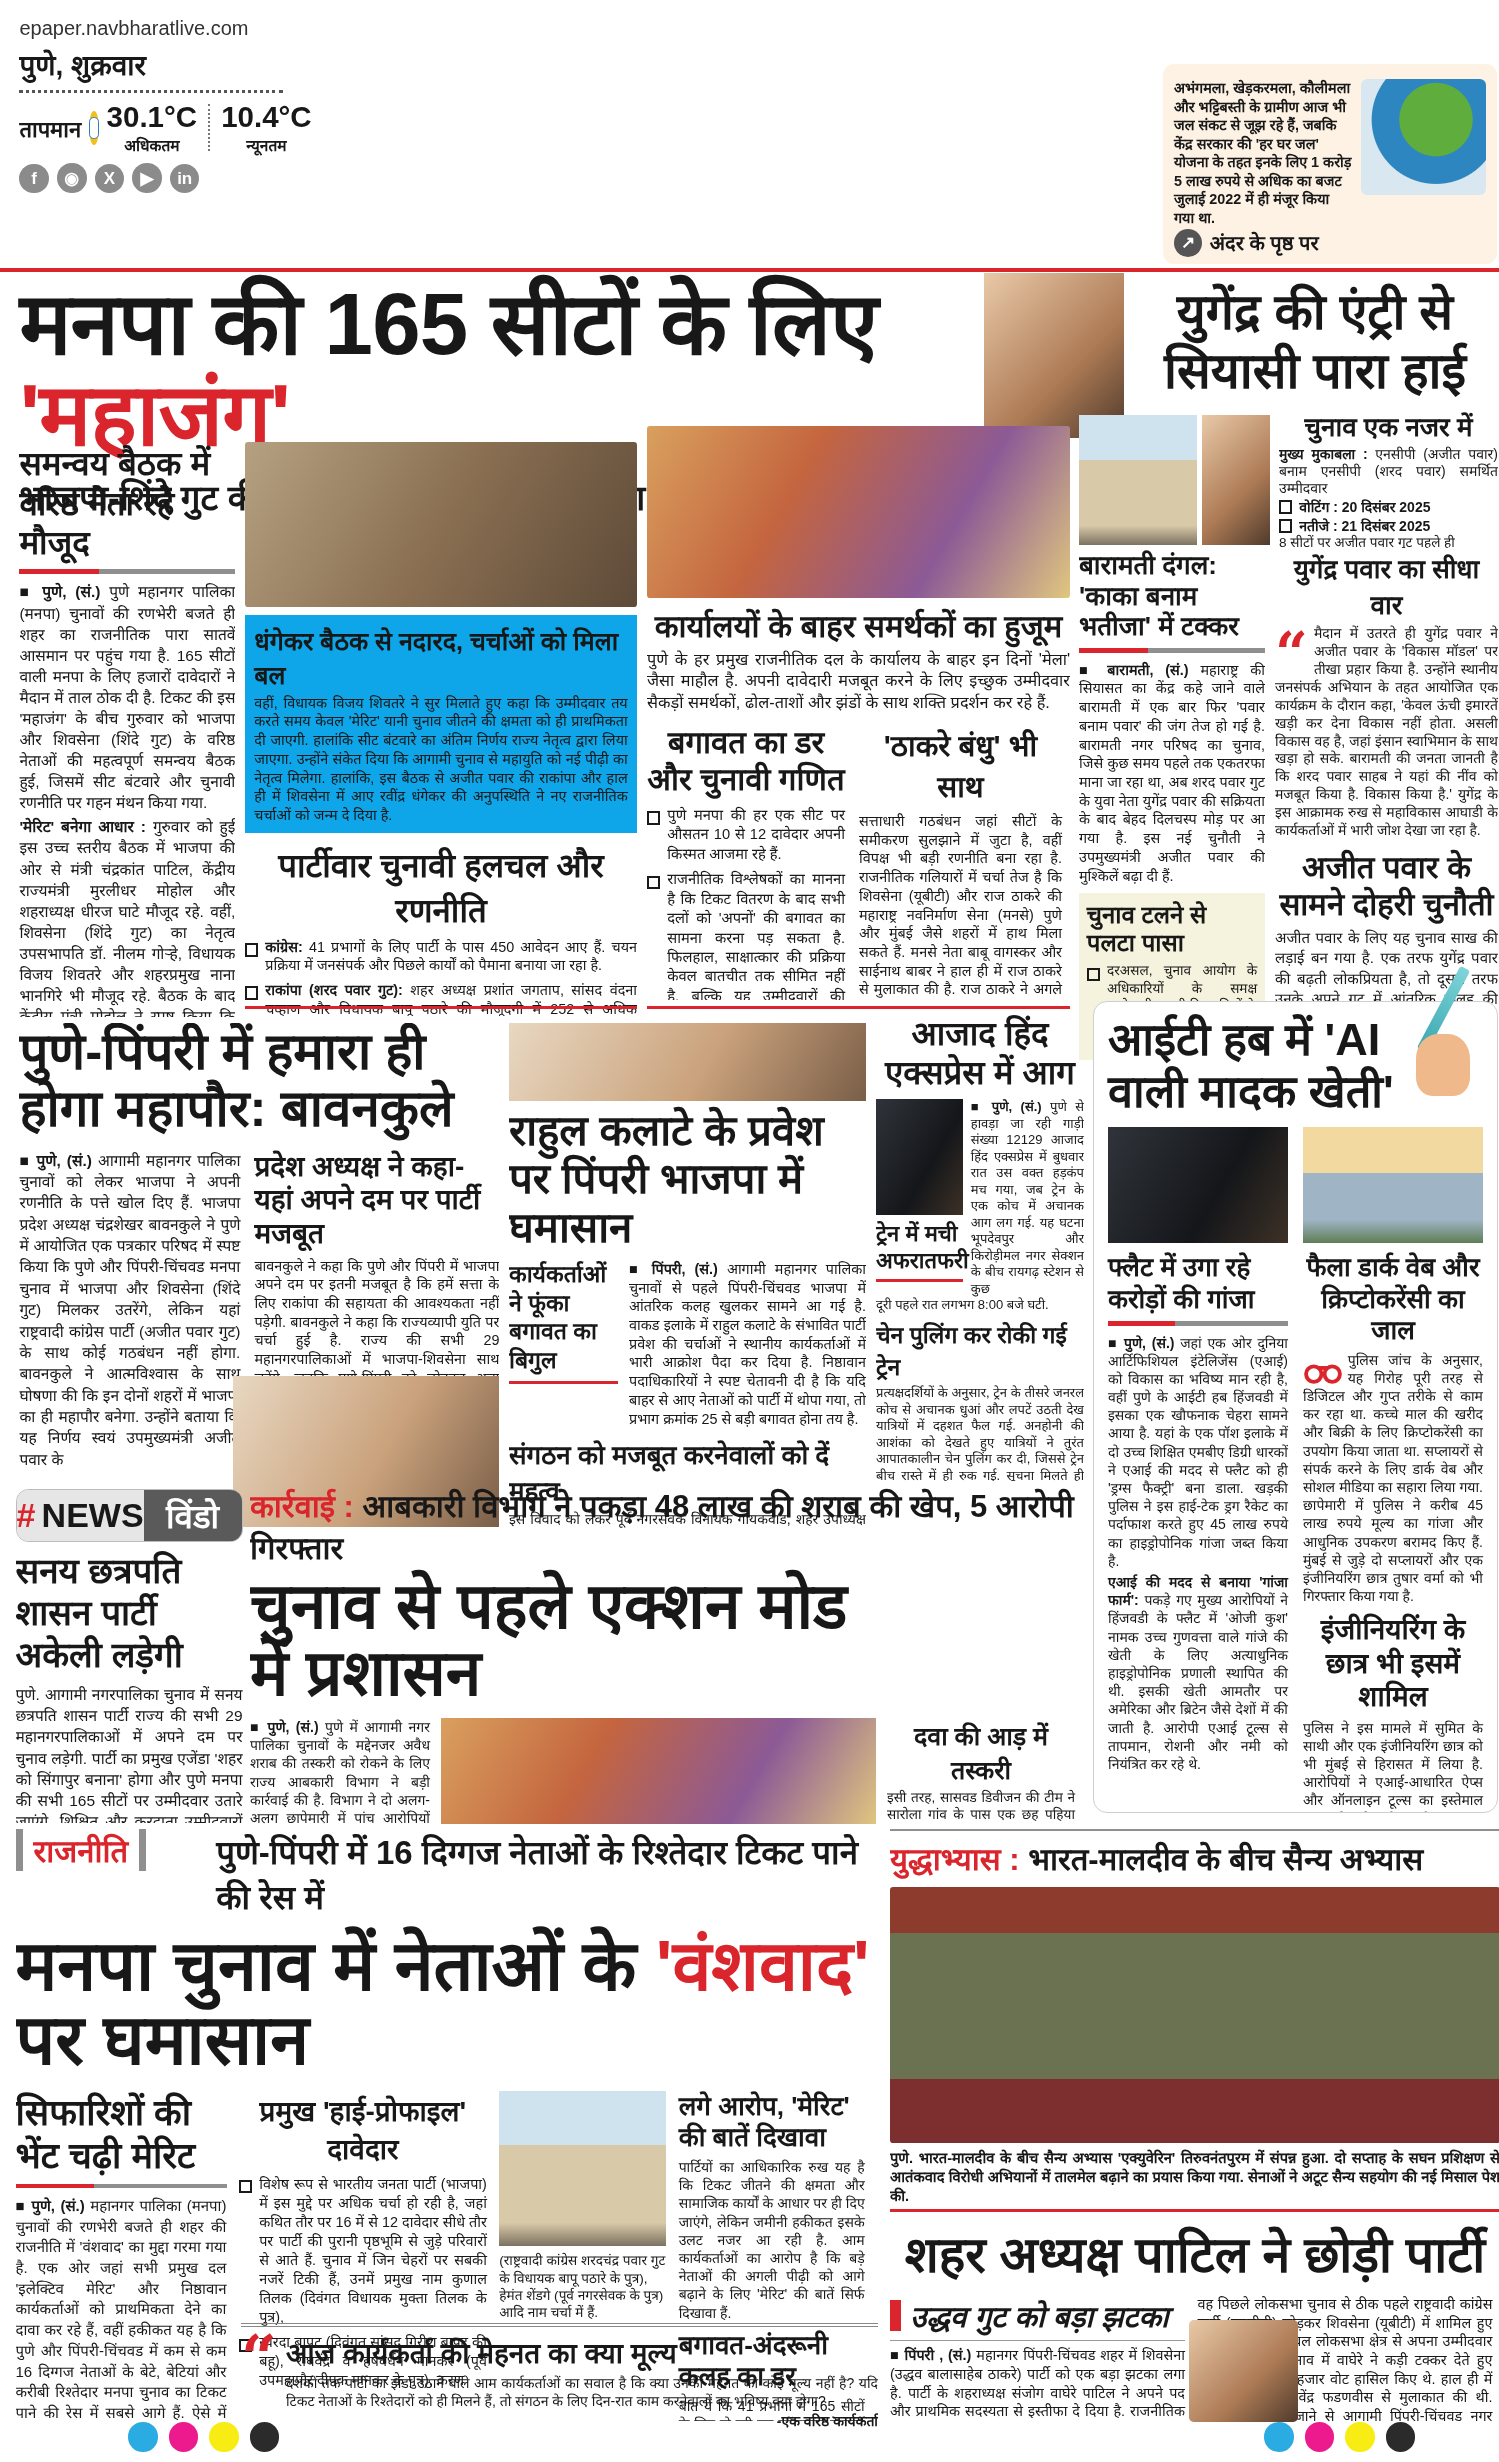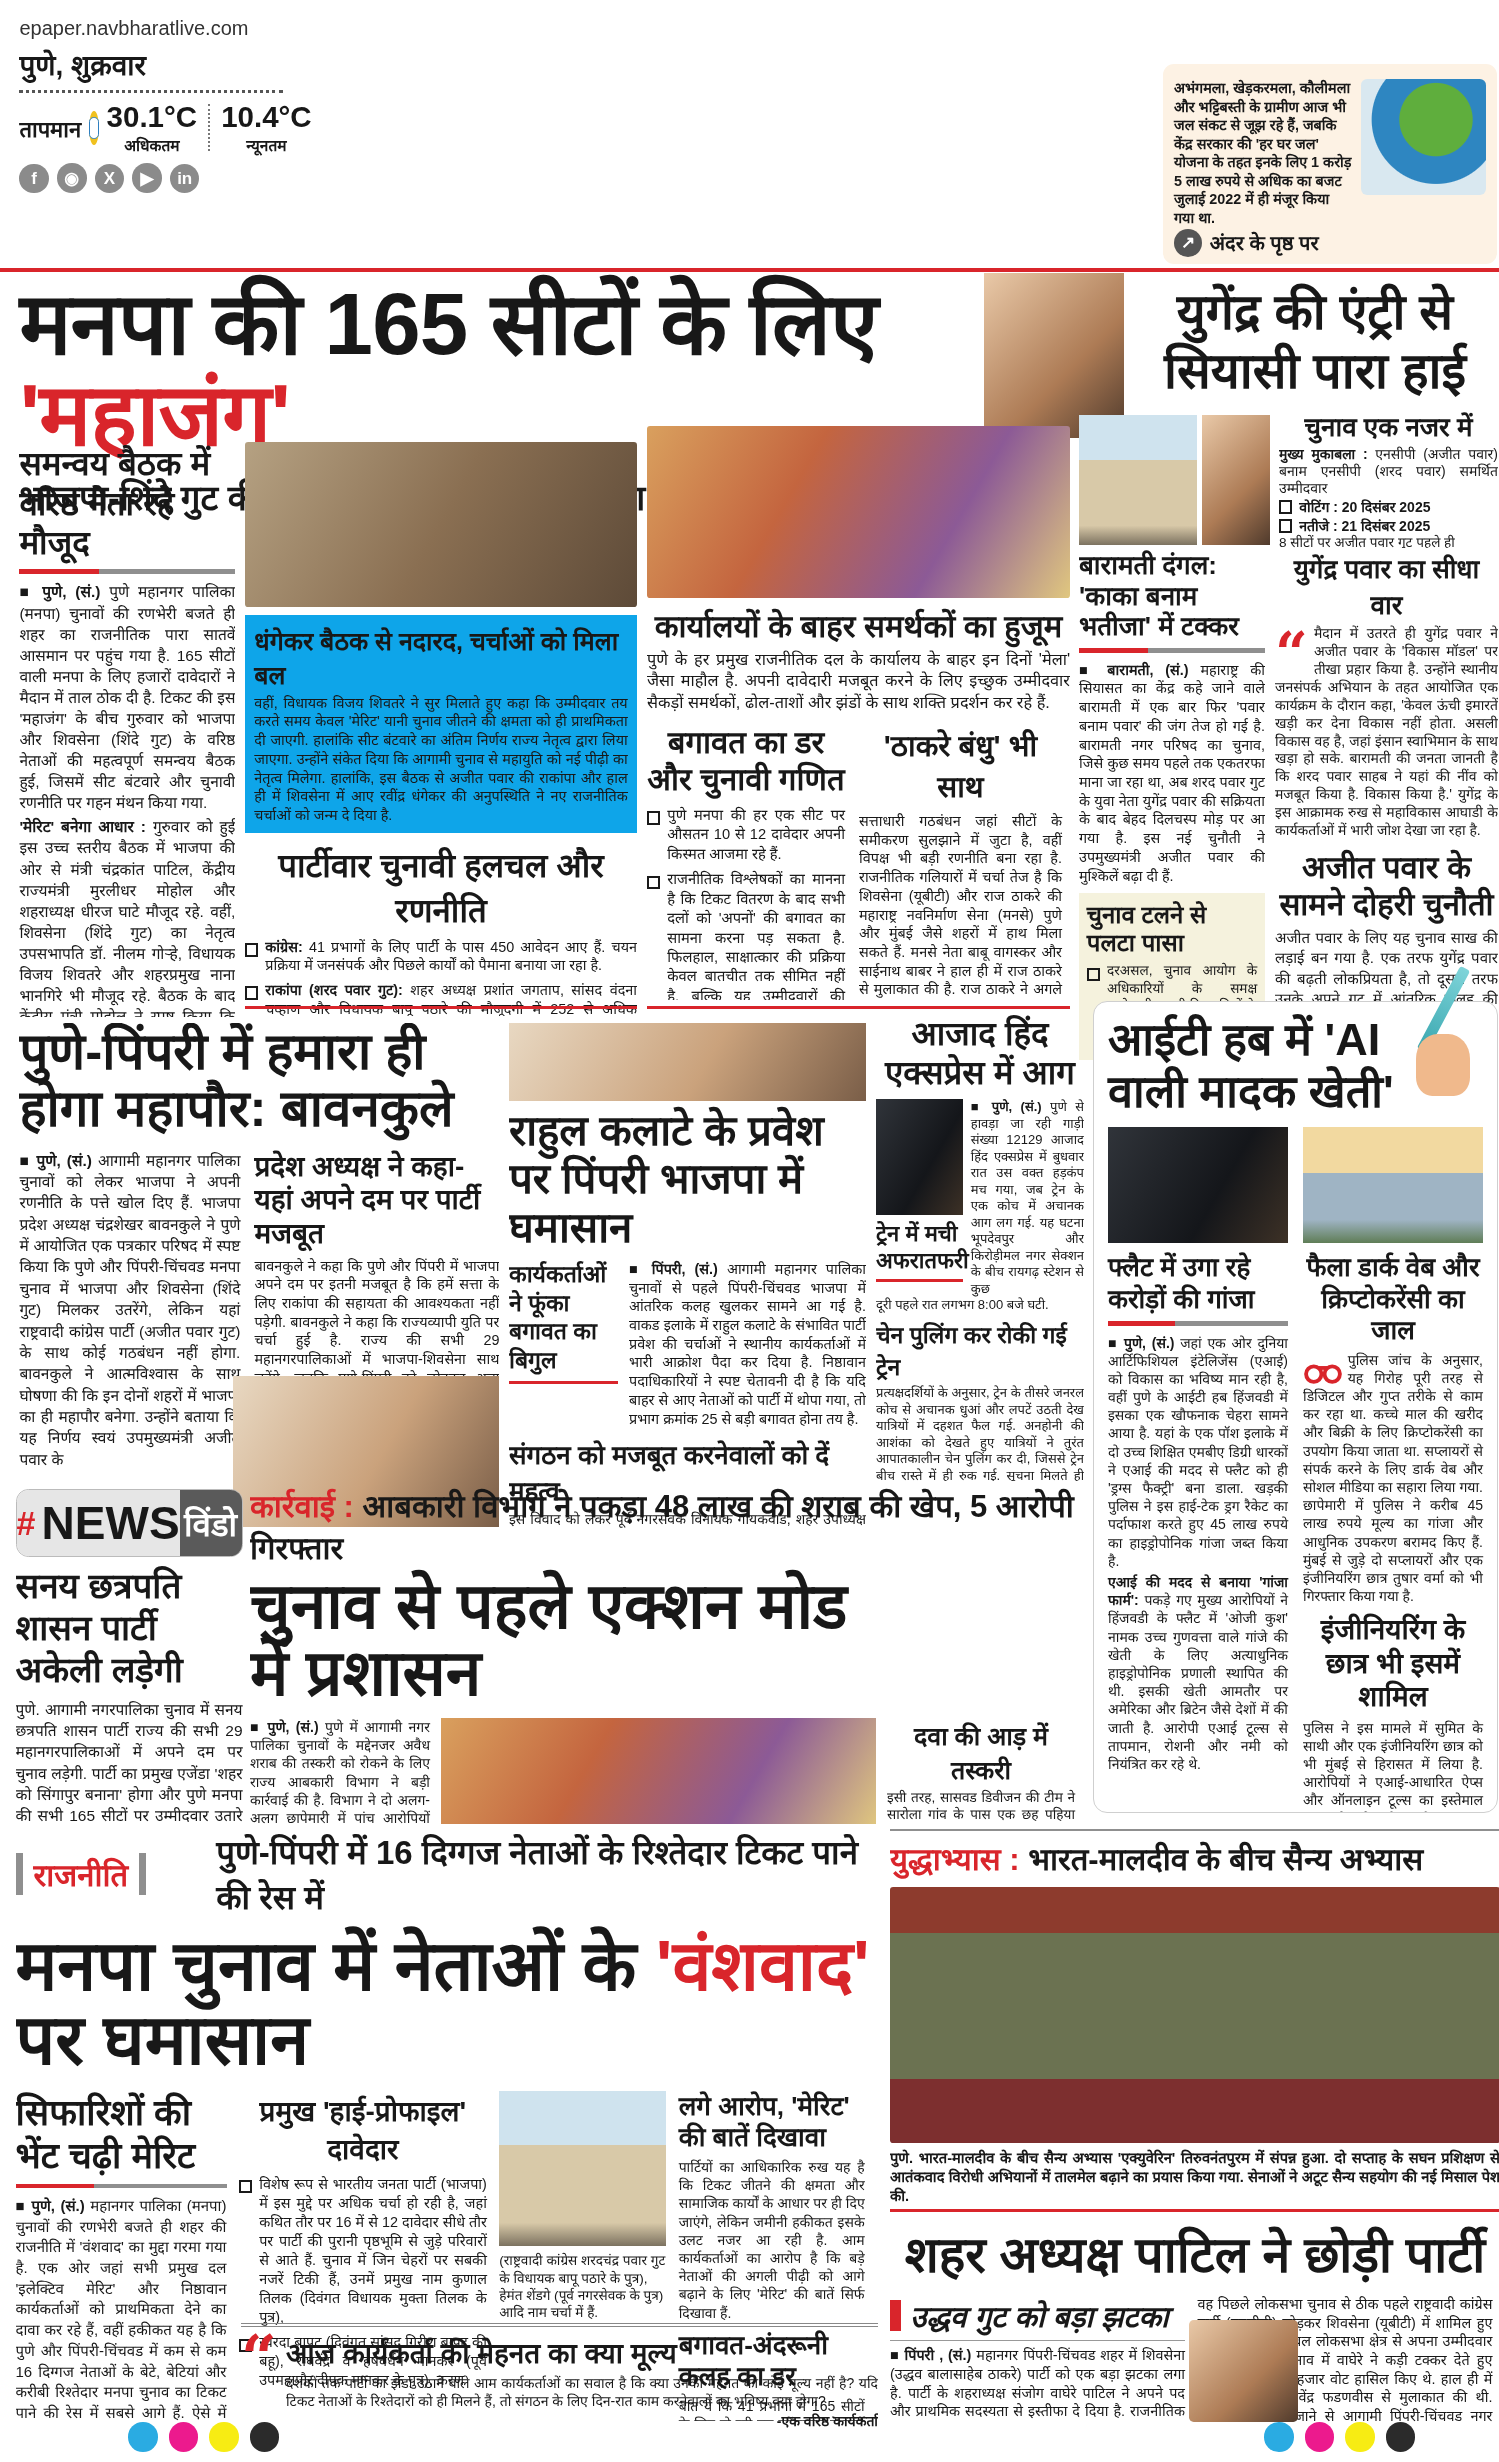--- a/index.html
+++ b/index.html
@@ -255,21 +255,21 @@
 
   <div class="abs" style="left:1393px;top:972px;width:93px;height:132px;">
     <div style="position:absolute;left:45px;top:-9.3px;width:11px;height:93px;background:linear-gradient(#7fd4d9,#3aa7b0);transform:rotate(28deg);border-radius:3.1px;"></div>
     <div style="position:absolute;left:23px;top:62px;width:54px;height:62px;background:#f0b98c;border-radius:40% 40% 30% 30%;"></div>
   </div>
 
   <div class="abs" style="left:15.5px;top:1489px;width:227px;height:334px;overflow:hidden;">
     <div style="display:flex;border-radius:12.4px;overflow:hidden;border:1.6px solid #bbb;">
       <div class="tab-grey" style="flex:1;display:flex;align-items:center;justify-content:center;padding:6.2px 0;">
         <span class="x9 red" style="font-size:34px;margin-right:6.2px;">#</span>
-        <span class="x9" style="font-size:46px;">NEWS</span>
+        <span class="x9" style="font-size:34px;">NEWS</span>
       </div>
       <div style="width:44%;background:#5a5a5a;display:flex;align-items:center;justify-content:center;">
         <span class="x9" style="font-size:33px;color:#fff;">विंडो</span>
       </div>
     </div>
     <p class="x9" style="font-size:35px;line-height:1.2;margin-top:7.8px;">सनय छत्रपति शासन पार्टी अकेली लड़ेगी</p>
     <p class="j" style="font-size:15.5px;line-height:1.37;margin-top:7.8px;">पुणे. आगामी नगरपालिका चुनाव में सनय छत्रपति शासन पार्टी राज्य की सभी 29 महानगरपालिकाओं में अपने दम पर चुनाव लड़ेगी. पार्टी का प्रमुख एजेंडा 'शहर को सिंगापुर बनाना' होगा और पुणे मनपा की सभी 165 सीटों पर उम्मीदवार उतारे जाएंगे. शिक्षित और करदाता उम्मीदवारों को प्राथमिकता दी जाएगी, यह जानकारी पार्टी के राष्ट्रीय अध्यक्ष प्रो. नामदेवराव जाधव ने दी. जाधव ने कहा कि मौजूदा राजनीति गलत और गंदी दिशा में जा रही है.</p>
 
   </div>
 
@@ -286,21 +286,21 @@
       </div>
       <div style="width:188px;">
         <p class="x9 ctr" style="font-size:25px;">दवा की आड़ में तस्करी</p>
         <p class="j" style="font-size:13.6px;line-height:1.27;margin-top:3.1px;">इसी तरह, सासवड डिवीजन की टीम ने सारोला गांव के पास एक छह पहिया ट्रक (MH12 SI 2591) को रोका. चौंकानेवाला खुलासा हुआ कि शराब की तस्करी दवा की आड़ में की जा रही थी. ट्रक से गोवा में बिक्री के लिए आरक्षित विदेशी शराब के बड़े बॉक्स मिले. पुलिस ने दो आरोपियों को गिरफ्तार कर 43.57 लाख रुपये का माल और वाहन जब्त कर लिया. आबकारी अधीक्षक अतुल कानडे ने बताया कि जिले में चुनाव होने वाले हैं. ऐसे में मतदाताओं को लुभाने के लिए पड़ोसी राज्यों से सस्ती शराब की तस्करी बढ़ने की संभावना है.</p>
 
       </div>
     </div>
   </div>
 
   <div class="abs" style="left:15.5px;top:1829px;width:863px;height:592px;overflow:hidden;">
-    <div style="display:flex;align-items:center;">
+    <div style="display:flex;align-items:flex-start;">
       <span class="x9 red" style="font-size:31px;border-left:7.8px solid #8f8f8f;border-right:7.8px solid #8f8f8f;padding:0 11px;">राजनीति</span>
       <span class="x9" style="font-size:33px;margin-left:70px;">पुणे-पिंपरी में 16 दिग्गज नेताओं के रिश्तेदार टिकट पाने की रेस में</span>
     </div>
     <p class="x9" style="font-size:70px;line-height:1.05;margin-top:11px;"><span>मनपा चुनाव में नेताओं के </span><span class="red">'वंशवाद'</span><span> पर घमासान</span></p>
     <div style="display:flex;margin-top:14px;">
       <div style="width:211px;margin-right:12.4px;">
         <p class="x9" style="font-size:36px;line-height:1.2;">सिफारिशों की भेंट चढ़ी मेरिट</p>
         <div class="divider"></div>
         <p class="j" style="font-size:15px;line-height:1.38;"><span class="b">■ पुणे, (सं.) </span><span>महानगर पालिका (मनपा) चुनावों की रणभेरी बजते ही शहर की राजनीति में 'वंशवाद' का मुद्दा गरमा गया है. एक ओर जहां सभी प्रमुख दल 'इलेक्टिव मेरिट' और निष्ठावान कार्यकर्ताओं को प्राथमिकता देने का दावा कर रहे हैं, वहीं हकीकत यह है कि पुणे और पिंपरी-चिंचवड में कम से कम 16 दिग्गज नेताओं के बेटे, बेटियां और करीबी रिश्तेदार मनपा चुनाव का टिकट पाने की रेस में सबसे आगे हैं. ऐसे में आम कार्यकर्ताओं की मेहनत सिफारिशों की भेंट चढ़ती दिख रही है.</span></p>
       </div>

